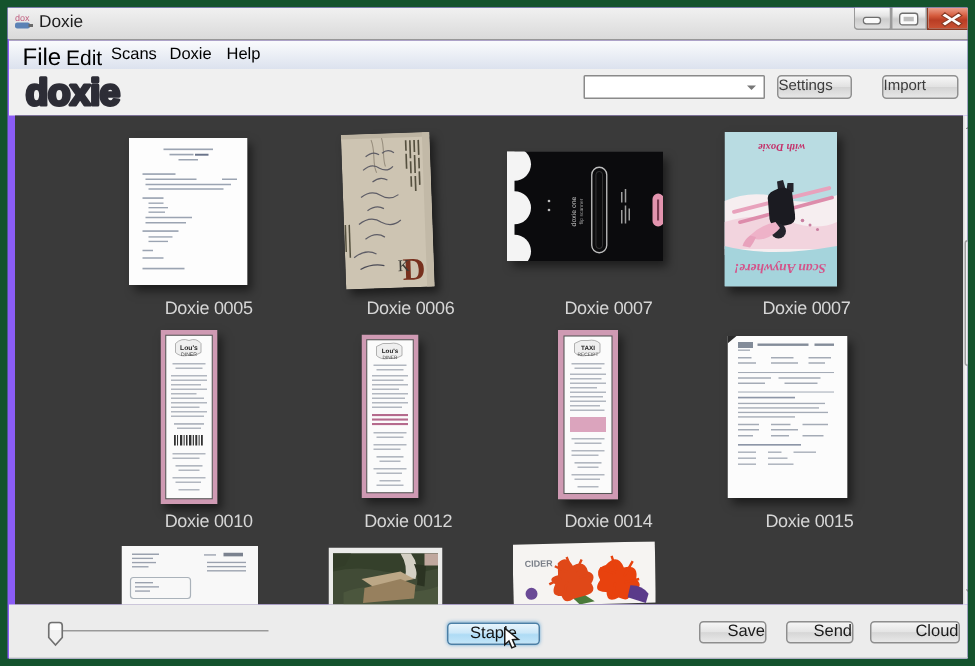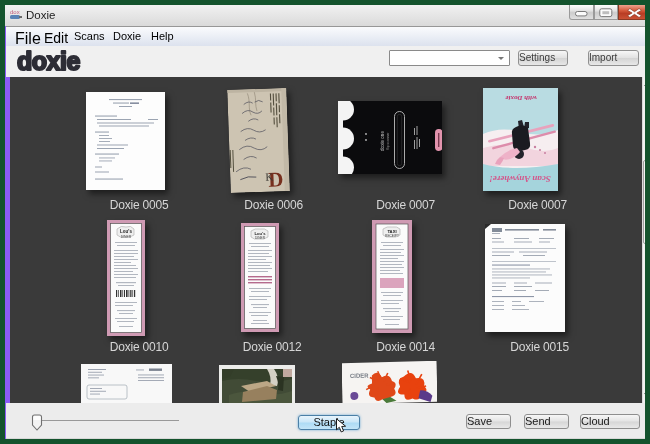--- a/index.html
+++ b/index.html
@@ -48,21 +48,21 @@
   #sb-up{top:77px;border-bottom:4.5px solid #555;}
   #sb-dn{top:388px;border-top:4.5px solid #555;}
   
   #bottombar{left:1px;top:398px;width:648px;height:35px;background:#ececec;}
   #bottomframe{left:1px;top:433px;width:648px;height:6px;background:#efefef;border-top:1px solid #d8d8d8;box-sizing:border-box;}
   #bottomframe2{left:1px;top:439px;width:648px;height:3px;background:#e4e4e4;border-top:1px solid #a0a0a0;box-sizing:border-box;}
   #bottomdark{left:0px;top:442px;width:650px;height:2px;background:#242424;}
   #slider-track{left:31px;top:415px;width:143px;height:1px;background:#999;}
   .bbtn{top:409px;height:15px;box-sizing:border-box;border:1px solid #8e8e8e;
     border-radius:3px;background:linear-gradient(#f6f6f6,#e4e4e4 48%,#d6d6d6 52%,#e8e8e8);
-    font-size:11px;color:#1a1a1a;text-align:left;line-height:13px;}
+    font-size:11px;color:#1a1a1a;text-align:right;line-height:13px;}
   #btn-staple{left:293px;top:410px;width:62px;height:15px;box-sizing:border-box;
     border:1px solid #4b7fa6;border-radius:3px;box-shadow:0 0 2.5px rgba(90,160,210,0.9);
     background:linear-gradient(#e8f4fc,#cbe7f8 45%,#aedbf5 55%,#c3e5f8);
     font-size:11px;color:#111;text-align:center;line-height:13px;}
   #btn-save{left:461px;width:45px;}
   #btn-send{left:519px;width:45px;}
   #btn-cloud{left:575px;width:60px;}
   
   .shadow{box-shadow:3px 4px 6px rgba(0,0,0,0.5);}
 </style>

